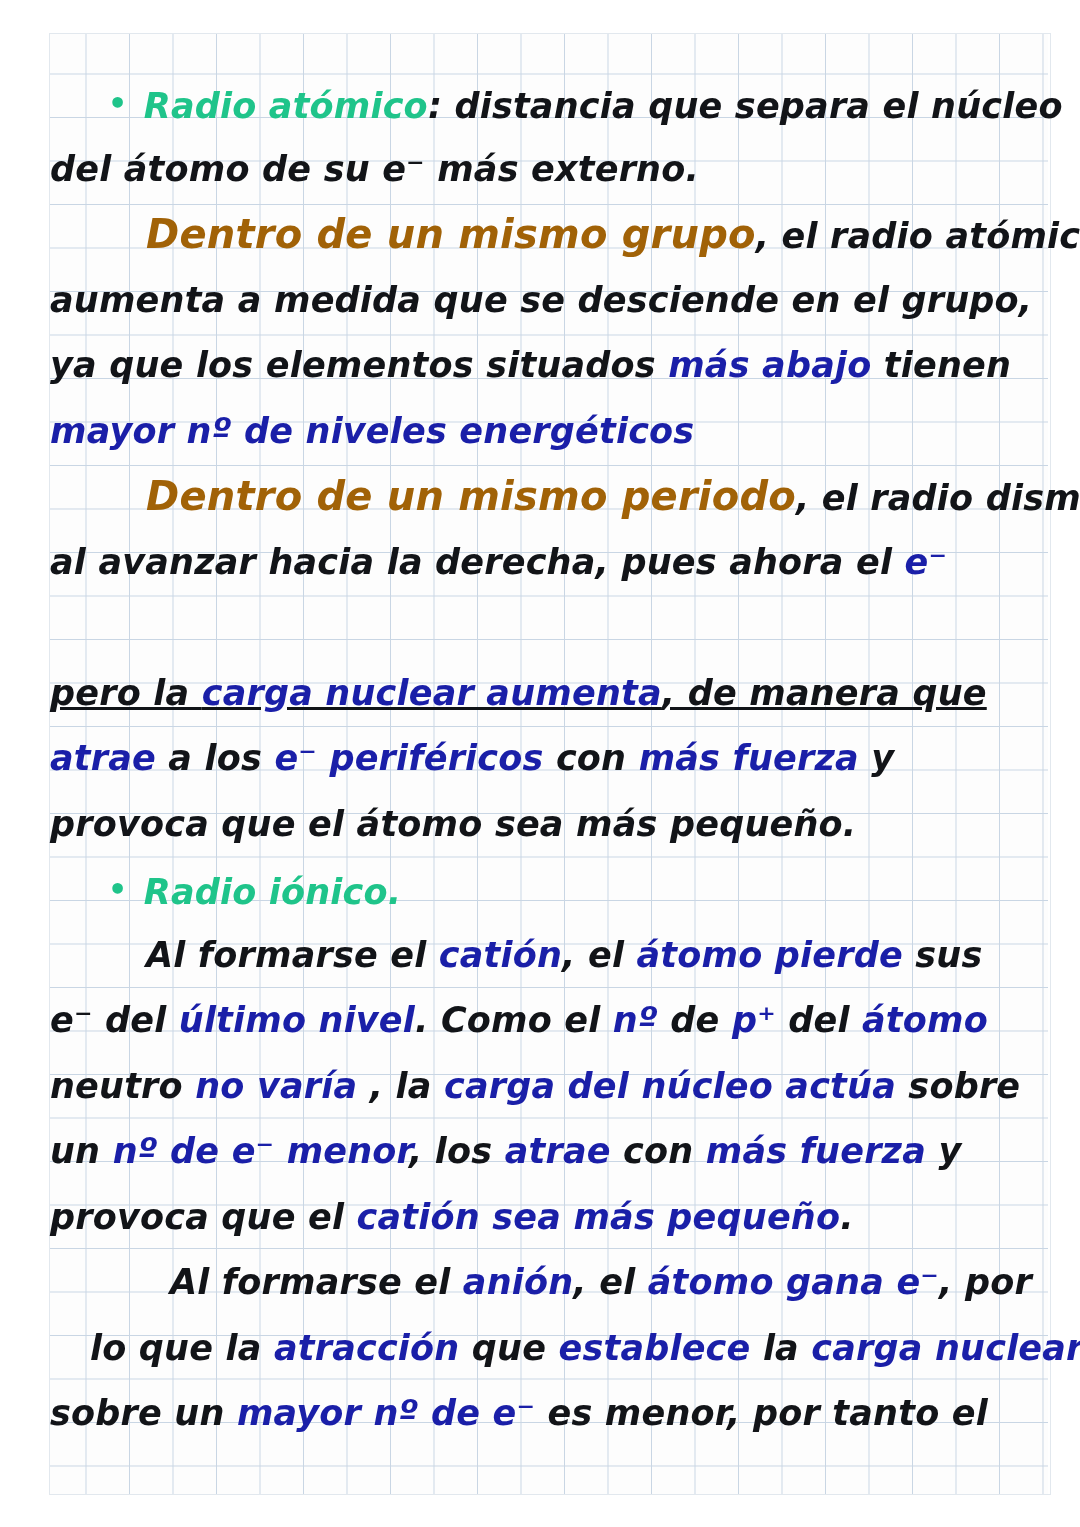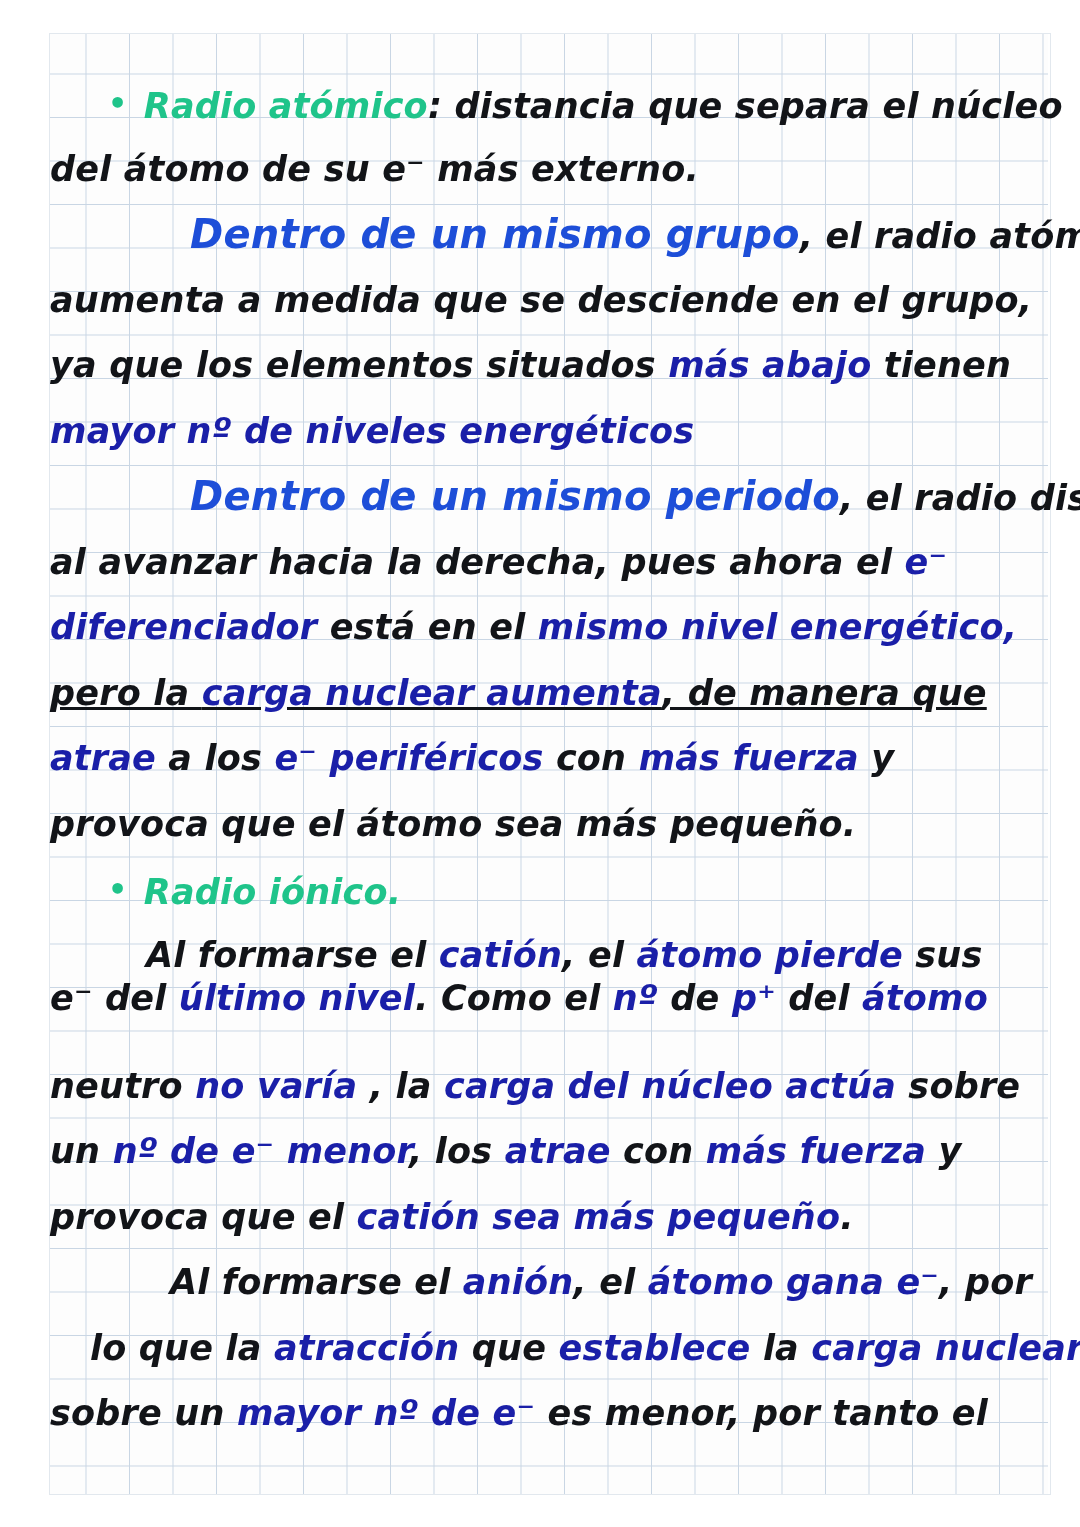--- a/index.html
+++ b/index.html
@@ -74,23 +74,22 @@
     font-family: "DejaVu Sans", sans-serif;
     font-style: italic;
     font-weight: 600;
   }
 
   .blue   { color: #1a1fa8; }
   .black  { color: #121418; }
   .green  { color: #1fc48a; }
 
   .bigblue {
-    color: #1d4ed8;
+    color: #a16207;
     font-size: 40px;
-    margin-left: 44px;
   }
 
   .bullet {
     color: #1fc48a;
     font-size: 30px;
     vertical-align: 4px;
     margin-right: 4px;
   }
 
   .indent-1 { padding-left: 58px; }
@@ -106,27 +105,26 @@
 
   <div id="ink">
       <div class="line hw indent-1" style="top: 48px;"><span class="green bullet">•</span><span class="green"> Radio atómico</span><span class="black">: distancia que separa el núcleo</span></div>
       <div class="line hw " style="top: 113.5px;"><span class="black">del átomo de su e⁻ más externo.</span></div>
       <div class="line hw indent-2" style="top: 179px;"><span class="blue bigblue">Dentro de un mismo grupo</span><span class="black">, el radio atómico</span></div>
       <div class="line hw " style="top: 244.5px;"><span class="black">aumenta a medida que se desciende en el grupo,</span></div>
       <div class="line hw " style="top: 375.5px;"><span class="blue">mayor nº de niveles energéticos</span></div>
       <div class="line hw " style="top: 310px;"><span class="black">ya que los elementos situados </span><span class="blue">más abajo</span><span class="black"> tienen</span></div>
       <div class="line hw indent-2" style="top: 441px;"><span class="blue bigblue">Dentro de un mismo periodo</span><span class="black">, el radio disminuye</span></div>
       <div class="line hw " style="top: 506.5px;"><span class="black">al avanzar hacia la derecha, pues ahora el </span><span class="blue">e⁻</span></div>
-      <div class="line hw " style="top: 572px;"><span class="blue">diferenciador</span><span class="black"> está en el </span><span class="blue">mismo nivel energético,</span></div>
       <div class="line hw " style="top: 637.5px; text-decoration: underline;"><span class="black">pero la </span><span class="blue">carga nuclear aumenta</span><span class="black">, de manera que</span></div>
       <div class="line hw " style="top: 703px;"><span class="blue">atrae</span><span class="black"> a los </span><span class="blue">e⁻ periféricos</span><span class="black"> con </span><span class="blue">más fuerza</span><span class="black"> y</span></div>
       <div class="line hw " style="top: 768.5px;"><span class="black">provoca que el átomo sea más pequeño.</span></div>
       <div class="line hw indent-1" style="top: 834px;"><span class="green bullet">•</span><span class="green"> Radio iónico.</span></div>
       <div class="line hw indent-2" style="top: 899.5px;"><span class="black">Al formarse el </span><span class="blue">catión</span><span class="black">, el </span><span class="blue">átomo pierde</span><span class="black"> sus</span></div>
-      <div class="line hw " style="top: 943px;"><span class="black">e⁻</span><span class="black"> del </span><span class="blue">último nivel</span><span class="black">. Como el </span><span class="blue">nº</span><span class="black"> de </span><span class="blue">p⁺</span><span class="black"> del </span><span class="blue">átomo</span></div>
+      <div class="line hw " style="top: 965px;"><span class="black">e⁻</span><span class="black"> del </span><span class="blue">último nivel</span><span class="black">. Como el </span><span class="blue">nº</span><span class="black"> de </span><span class="blue">p⁺</span><span class="black"> del </span><span class="blue">átomo</span></div>
       <div class="line hw " style="top: 1030.5px;"><span class="black">neutro </span><span class="blue">no varía</span><span class="black"> , la </span><span class="blue">carga del núcleo actúa</span><span class="black"> sobre</span></div>
       <div class="line hw " style="top: 1096px;"><span class="black">un </span><span class="blue">nº de e⁻ menor</span><span class="black">, los </span><span class="blue">atrae</span><span class="black"> con </span><span class="blue">más fuerza</span><span class="black"> y</span></div>
       <div class="line hw " style="top: 1161.5px;"><span class="black">provoca que el </span><span class="blue">catión sea más pequeño</span><span class="black">.</span></div>
       <div class="line hw indent-3" style="top: 1227px;"><span class="black">Al formarse el </span><span class="blue">anión</span><span class="black">, el </span><span class="blue">átomo gana e⁻</span><span class="black">, por</span></div>
       <div class="line hw " style="top: 1292.5px; margin-left: 40px;"><span class="black">lo que la </span><span class="blue">atracción</span><span class="black"> que </span><span class="blue">establece</span><span class="black"> la </span><span class="blue">carga nuclear</span></div>
       <div class="line hw " style="top: 1358px;"><span class="black">sobre un </span><span class="blue">mayor nº de e⁻</span><span class="black"> es menor, por tanto el</span></div>
     </div>
 
 </div>
 

